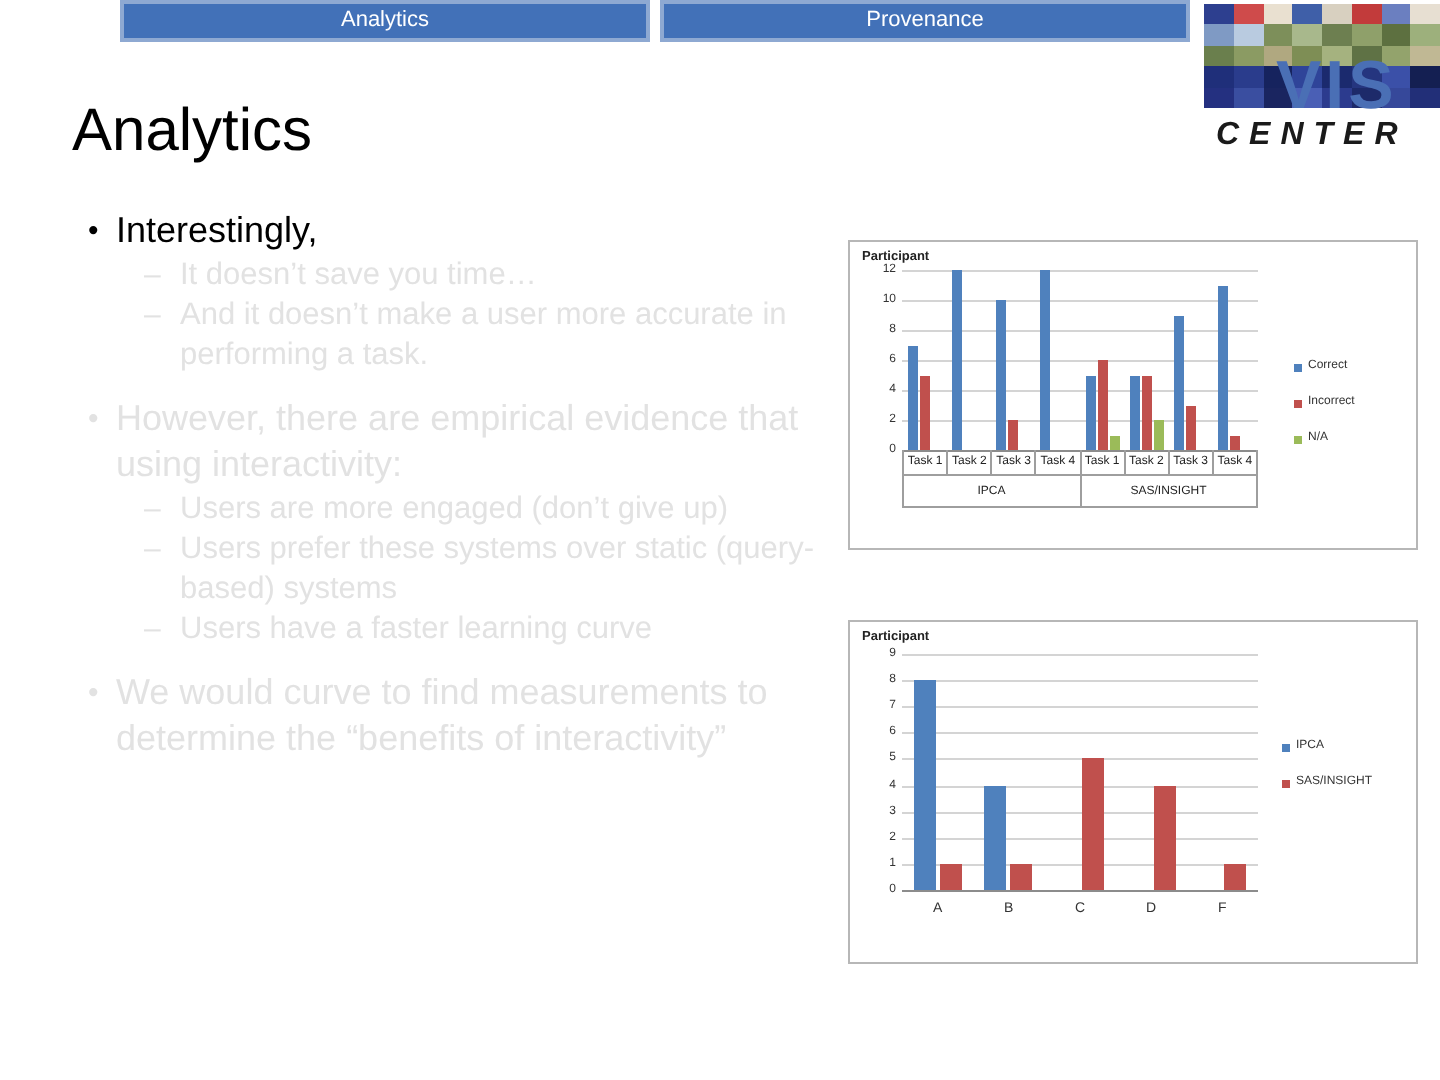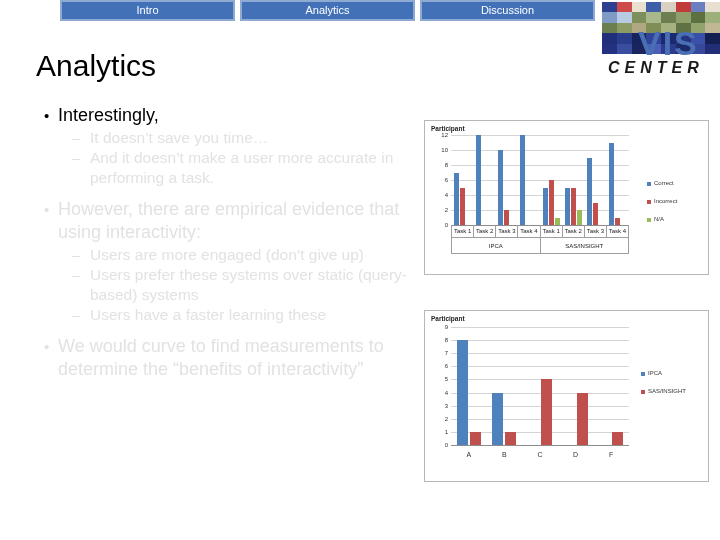--- a/index.html
+++ b/index.html
@@ -267,27 +267,24 @@
     color: #333;
     text-align: center;
     flex: 1 1 0;
   }
 </style>
 </head>
 <body>
 
 <div class="navbar">
   <div class="nav-tab">
-    <div class="nav-tab-inner">Intro</div>
-  </div>
-  <div class="nav-tab">
     <div class="nav-tab-inner">Analytics</div>
   </div>
   <div class="nav-tab">
-    <div class="nav-tab-inner">Discussion</div>
+    <div class="nav-tab-inner">Provenance</div>
   </div>
 </div>
 
 <div class="logo">
   <div class="logo-mosaic" id="logo-mosaic">
       <div class="row" style="height: 10.4px;">
         <span style="background: rgb(45, 63, 143); width: 14.75px; height: 100%;"></span>
         <span style="background: rgb(207, 75, 75); width: 14.75px; height: 100%;"></span>
         <span style="background: rgb(233, 224, 208); width: 14.75px; height: 100%;"></span>
         <span style="background: rgb(63, 95, 168); width: 14.75px; height: 100%;"></span>
@@ -363,21 +360,21 @@
     <div class="lvl2" style="color: rgb(226, 226, 226);">
       <span class="mark">–</span>
       <span class="txt">Users are more engaged (don’t give up)</span>
     </div>
     <div class="lvl2" style="color: rgb(226, 226, 226);">
       <span class="mark">–</span>
       <span class="txt">Users prefer these systems over static (query-based) systems</span>
     </div>
     <div class="lvl2" style="color: rgb(226, 226, 226);">
       <span class="mark">–</span>
-      <span class="txt">Users have a faster learning these</span>
+      <span class="txt">Users have a faster learning curve</span>
     </div>
     <div class="lvl1" style="color: rgb(226, 226, 226); margin-top: 10px;">
       <span class="mark">•</span>
       <span class="txt">We would curve to find measurements to determine the “benefits of interactivity”</span>
     </div>
   </div>
 
 <div class="chart-box" id="chart-top">
   <div class="chart-inner">
       <div class="axis-title">Participant</div>

